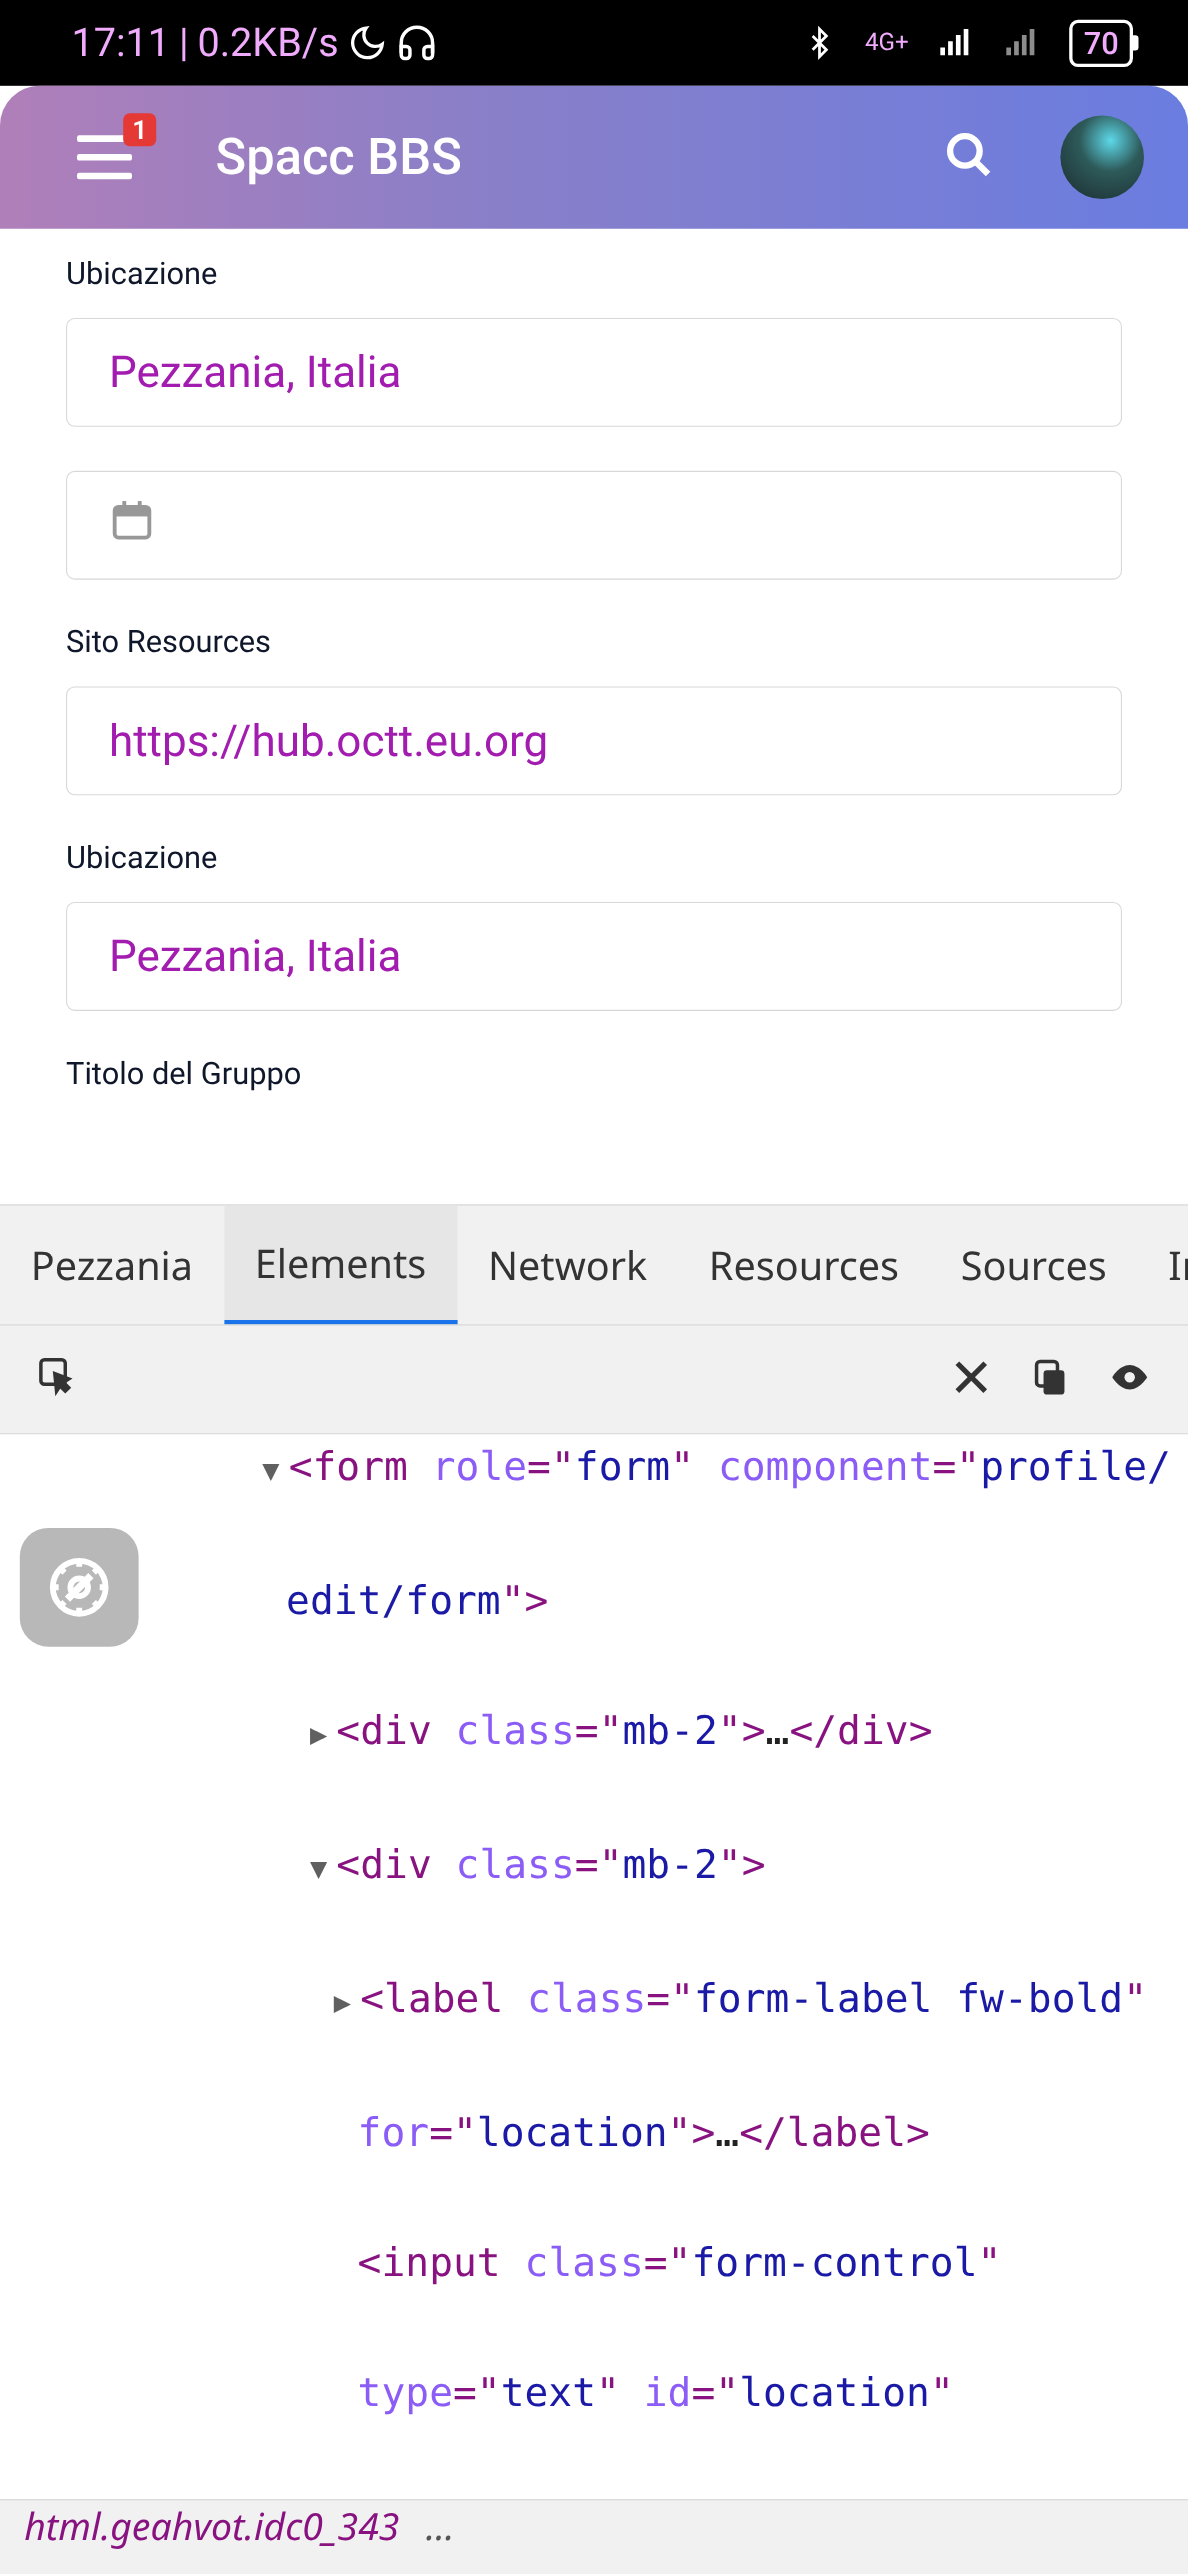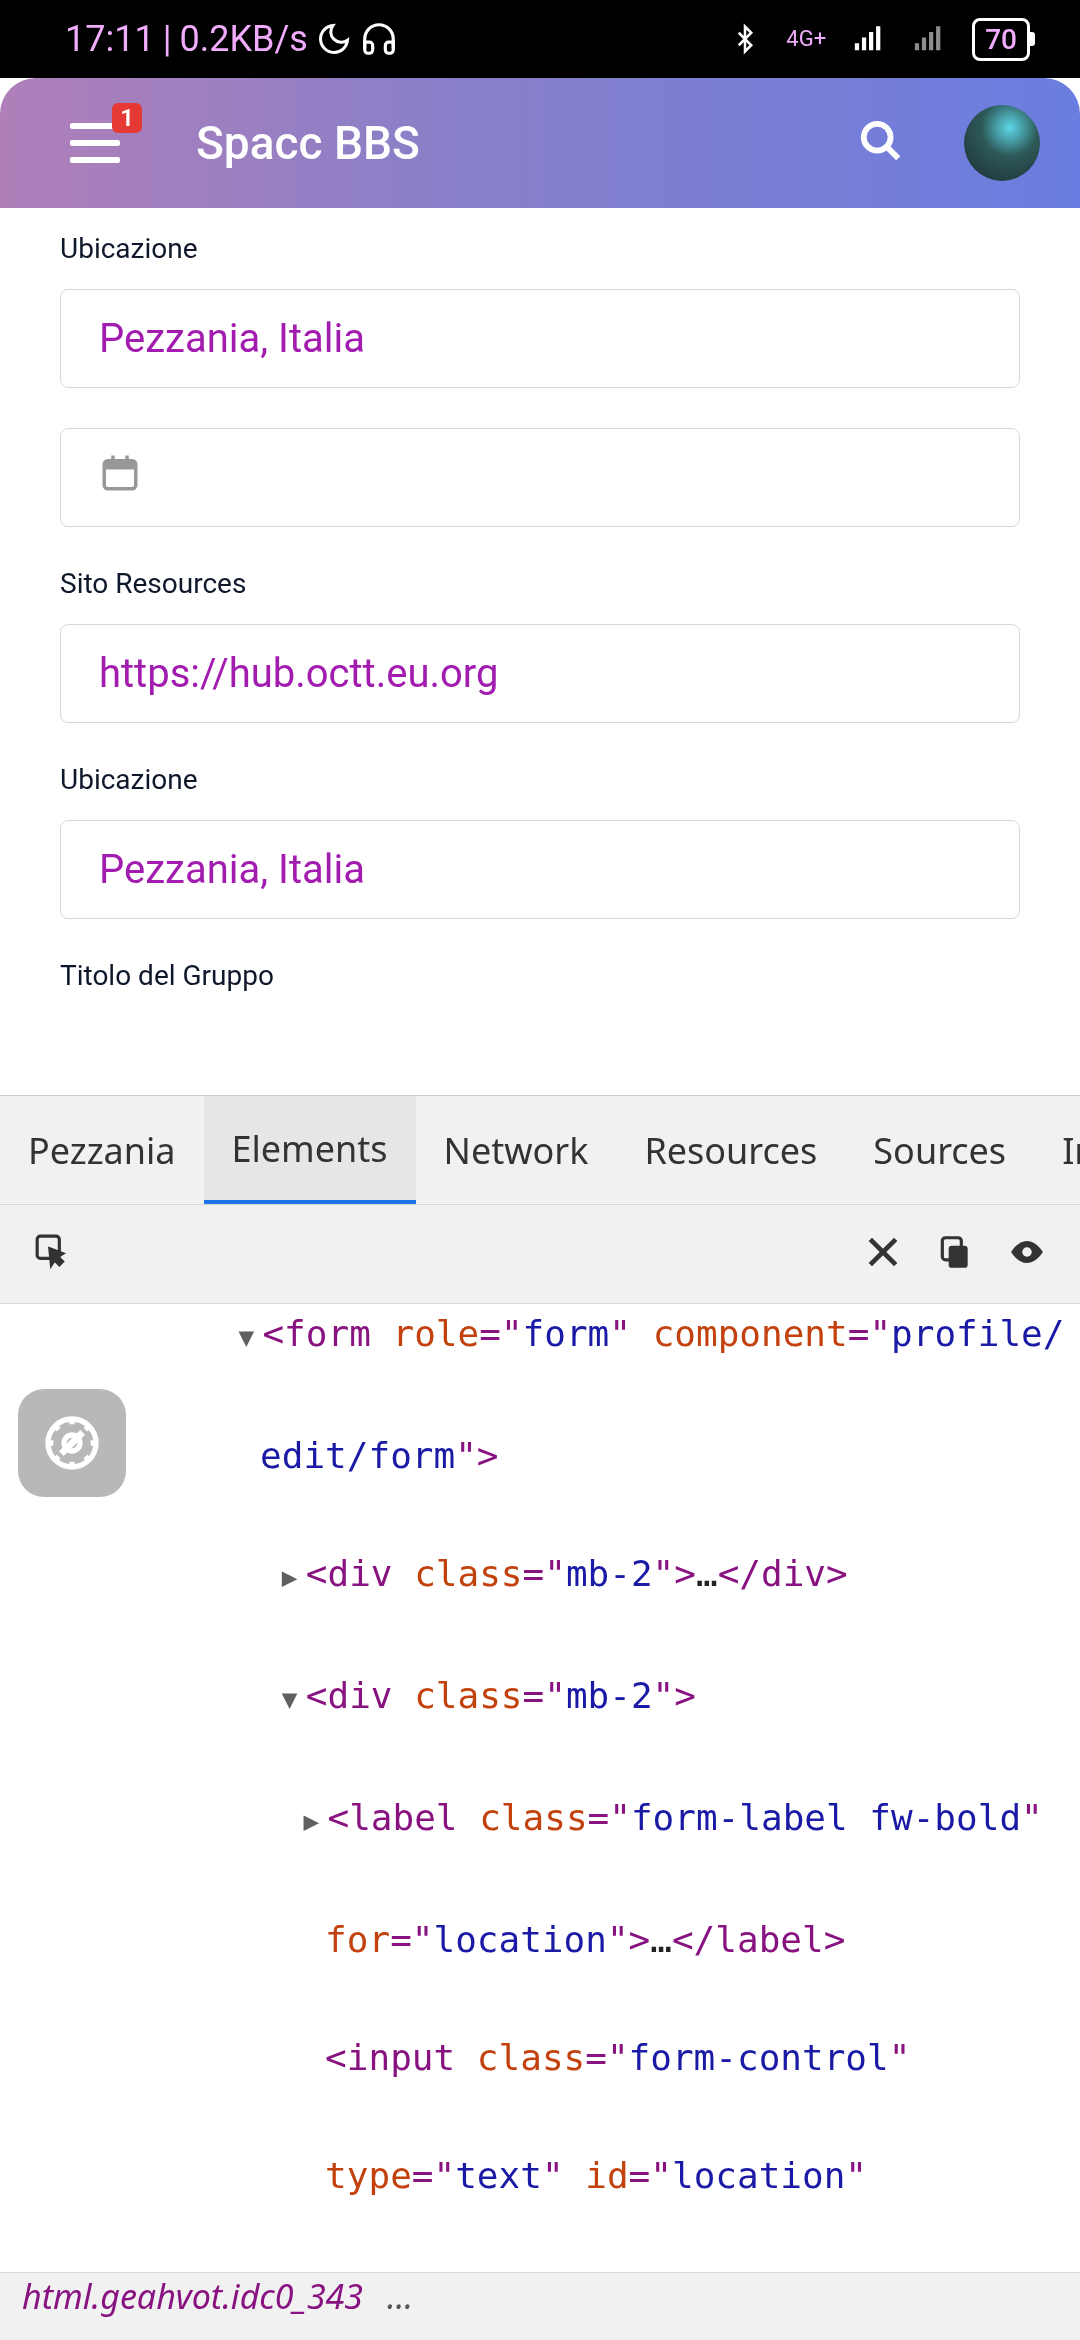--- a/index.html
+++ b/index.html
@@ -163,21 +163,21 @@
     background: #fff;
     font-family: "SF Mono", Menlo, Consolas, monospace;
     font-size: 36px;
     line-height: 59px;
     overflow: hidden;
     white-space: pre;
   }
   .dt-line { display: block; }
   .arrow { color: #606060; font-size: 26px; display: inline-block; width: 24px; }
   .tag { color: #881280; }
-  .attr { color: #c2410c; }
+  .attr { color: #8b5cf6; }
   .val { color: #1a1aa6; }
   .punct { color: #881280; }
   .dots { color: #222; }
 
   .dt-footer {
     height: 68px;
     background: #f1f1f1;
     border-top: 1px solid #d6d6d6;
     display: flex;
     align-items: flex-start;

